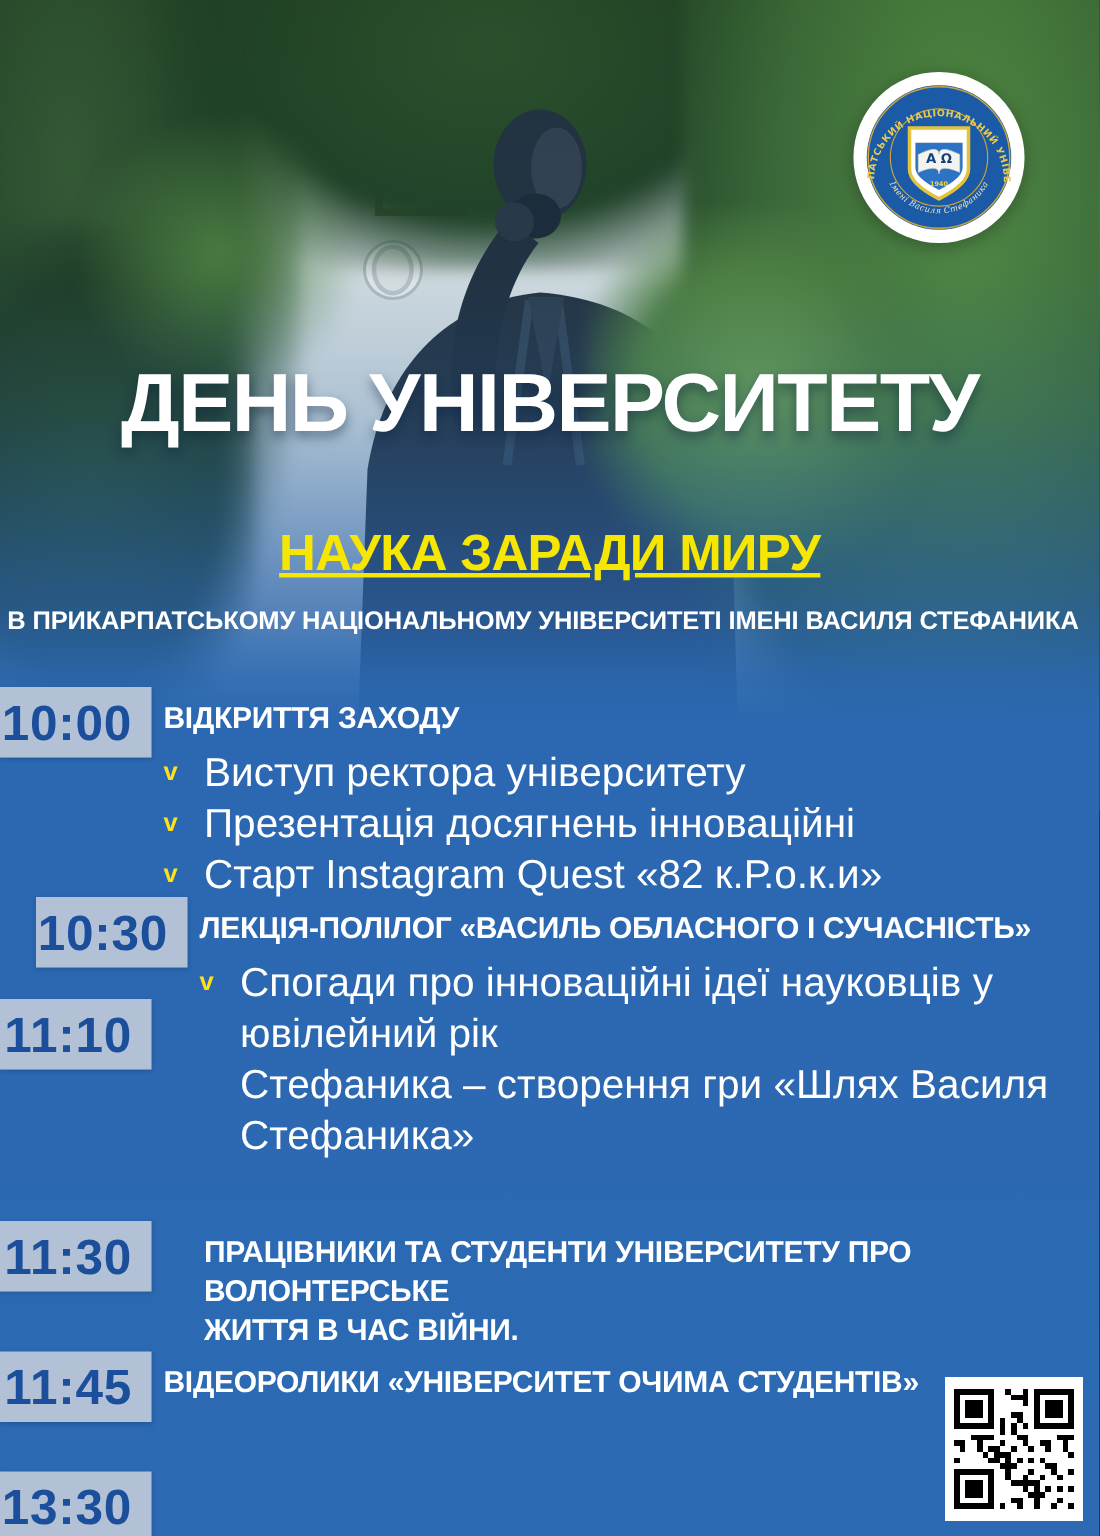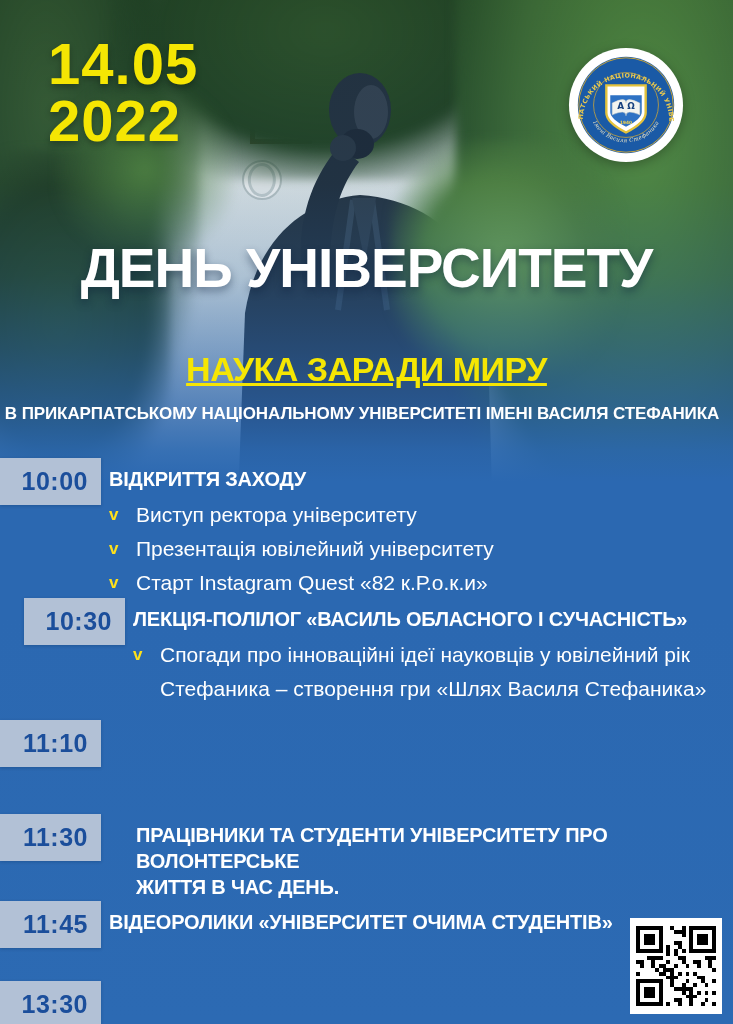--- a/index.html
+++ b/index.html
@@ -60,30 +60,30 @@
     text-shadow:0 4px 8px rgba(10,30,60,.45);white-space:nowrap;}
   .subtitle{position:absolute;left:0;top:350px;width:733px;text-align:center;
     color:#f5e603;font-size:34px;font-weight:800;letter-spacing:-.5px;white-space:nowrap;text-decoration:underline;}
   .affil{position:absolute;left:0;top:404px;width:724px;text-align:center;
     color:#ffffff;font-size:17px;font-weight:700;letter-spacing:-.1px;white-space:nowrap;}
   
   .row{position:absolute;left:0;width:733px;display:flex;align-items:flex-start;}
   .time-badge{flex:none;width:101px;height:47px;box-sizing:border-box;
     background:rgba(185,198,216,.95);color:#1b4e9b;
     display:flex;align-items:center;justify-content:flex-end;padding-right:13px;
-    font-size:25px;font-weight:800;letter-spacing:.5px;
+    font-size:33px;font-weight:800;letter-spacing:.5px;
     box-shadow:0 1px 3px rgba(0,30,70,.25);}
   .row-body{margin-left:8px;width:624px;color:#fff;}
   .row-title{font-size:20px;line-height:26px;font-weight:800;letter-spacing:-.2px;
     padding-top:8px;white-space:pre-line;}
   .bullets{list-style:none;margin:6px 0 0;padding:0;}
   .bullets li{display:flex;align-items:flex-start;}
   .tick{flex:none;width:27px;color:#ffe11a;font-weight:800;font-size:17px;
     line-height:34px;}
-  .bullet-text{font-size:21px;line-height:34px;font-weight:400;white-space:pre-line;}
+  .bullet-text{font-size:27px;line-height:34px;font-weight:400;white-space:pre-line;}
   
   .qr{position:absolute;left:630px;top:918px;width:92px;height:96px;background:#fff;
     display:flex;align-items:center;justify-content:center;}
 </style>
 </head>
 <body>
 
 <div class="poster">
 
   <div class="photo">
@@ -118,24 +118,20 @@
       <path d="M118,152 L103,262 M137,152 L152,262" stroke="#3e505e" stroke-width="6" opacity=".65" fill="none"></path>
       <polygon points="117,150 141,150 130,215" fill="#2e3c47"></polygon>
     </svg>
     <div class="tree t3"></div>
     <div class="tree t4"></div>
   </div>
 
   <div class="overlay"></div>
 
   <div class="content">
-    <div class="date">
-      <div>14.05</div>
-      <div>2022</div>
-    </div>
 
     <svg class="logo" viewBox="0 0 120 120">
       <circle cx="60" cy="60" r="58" fill="#ffffff"></circle>
       <circle cx="60" cy="60" r="49" fill="#1a5aa6"></circle>
       <circle cx="60" cy="60" r="48" fill="none" stroke="#caa43a" stroke-width="1"></circle>
       <circle cx="60" cy="60" r="33" fill="none" stroke="#caa43a" stroke-width=".8"></circle>
       <defs>
         <path id="arcTop" d="M 16,76 A 41,41 0 1 1 104,76"></path>
         <path id="arcBottom" d="M 24,72 A 38,38 0 0 0 96,72"></path>
       </defs>
@@ -161,21 +157,21 @@
     <div class="time-badge">10:00</div>
     <div class="row-body">
       <div class="row-title">ВІДКРИТТЯ ЗАХОДУ</div>
       <ul class="bullets">
               <li>
                 <span class="tick">v</span>
                 <span class="bullet-text">Виступ ректора університету</span>
               </li>
               <li>
                 <span class="tick">v</span>
-                <span class="bullet-text">Презентація ювілейний університету</span>
+                <span class="bullet-text">Презентація досягнень інноваційні</span>
               </li>
               <li>
                 <span class="tick">v</span>
                 <span class="bullet-text">Старт Instagram Quest «82 к.Р.о.к.и»</span>
               </li>
             </ul>
     </div>
   </div>
         <div class="row" style="top: 598px; padding-left: 24px;">
     <div class="time-badge">10:30</div>
@@ -183,28 +179,28 @@
       <div class="row-title">ЛЕКЦІЯ-ПОЛІЛОГ «ВАСИЛЬ ОБЛАСНОГО І СУЧАСНІСТЬ»</div>
       <ul class="bullets">
               <li>
                 <span class="tick">v</span>
                 <span class="bullet-text">Спогади про інноваційні ідеї науковців у ювілейний рік
 Стефаника – створення гри «Шлях Василя Стефаника»</span>
               </li>
             </ul>
     </div>
   </div>
-        <div class="row" style="top: 720px;">
+        <div class="row" style="top: 666px;">
     <div class="time-badge">11:10</div>
   </div>
         <div class="row" style="top: 814px; gap: 27px;">
     <div class="time-badge">11:30</div>
     <div class="row-body">
       <div class="row-title">ПРАЦІВНИКИ ТА СТУДЕНТИ УНІВЕРСИТЕТУ ПРО ВОЛОНТЕРСЬКЕ
-ЖИТТЯ В ЧАС ДЕНЬ.</div>
+ЖИТТЯ В ЧАС ВІЙНИ.</div>
 
     </div>
   </div>
         <div class="row" style="top: 901px;">
     <div class="time-badge">11:45</div>
     <div class="row-body">
       <div class="row-title">ВІДЕОРОЛИКИ «УНІВЕРСИТЕТ ОЧИМА СТУДЕНТІВ»</div>
 
     </div>
   </div>

